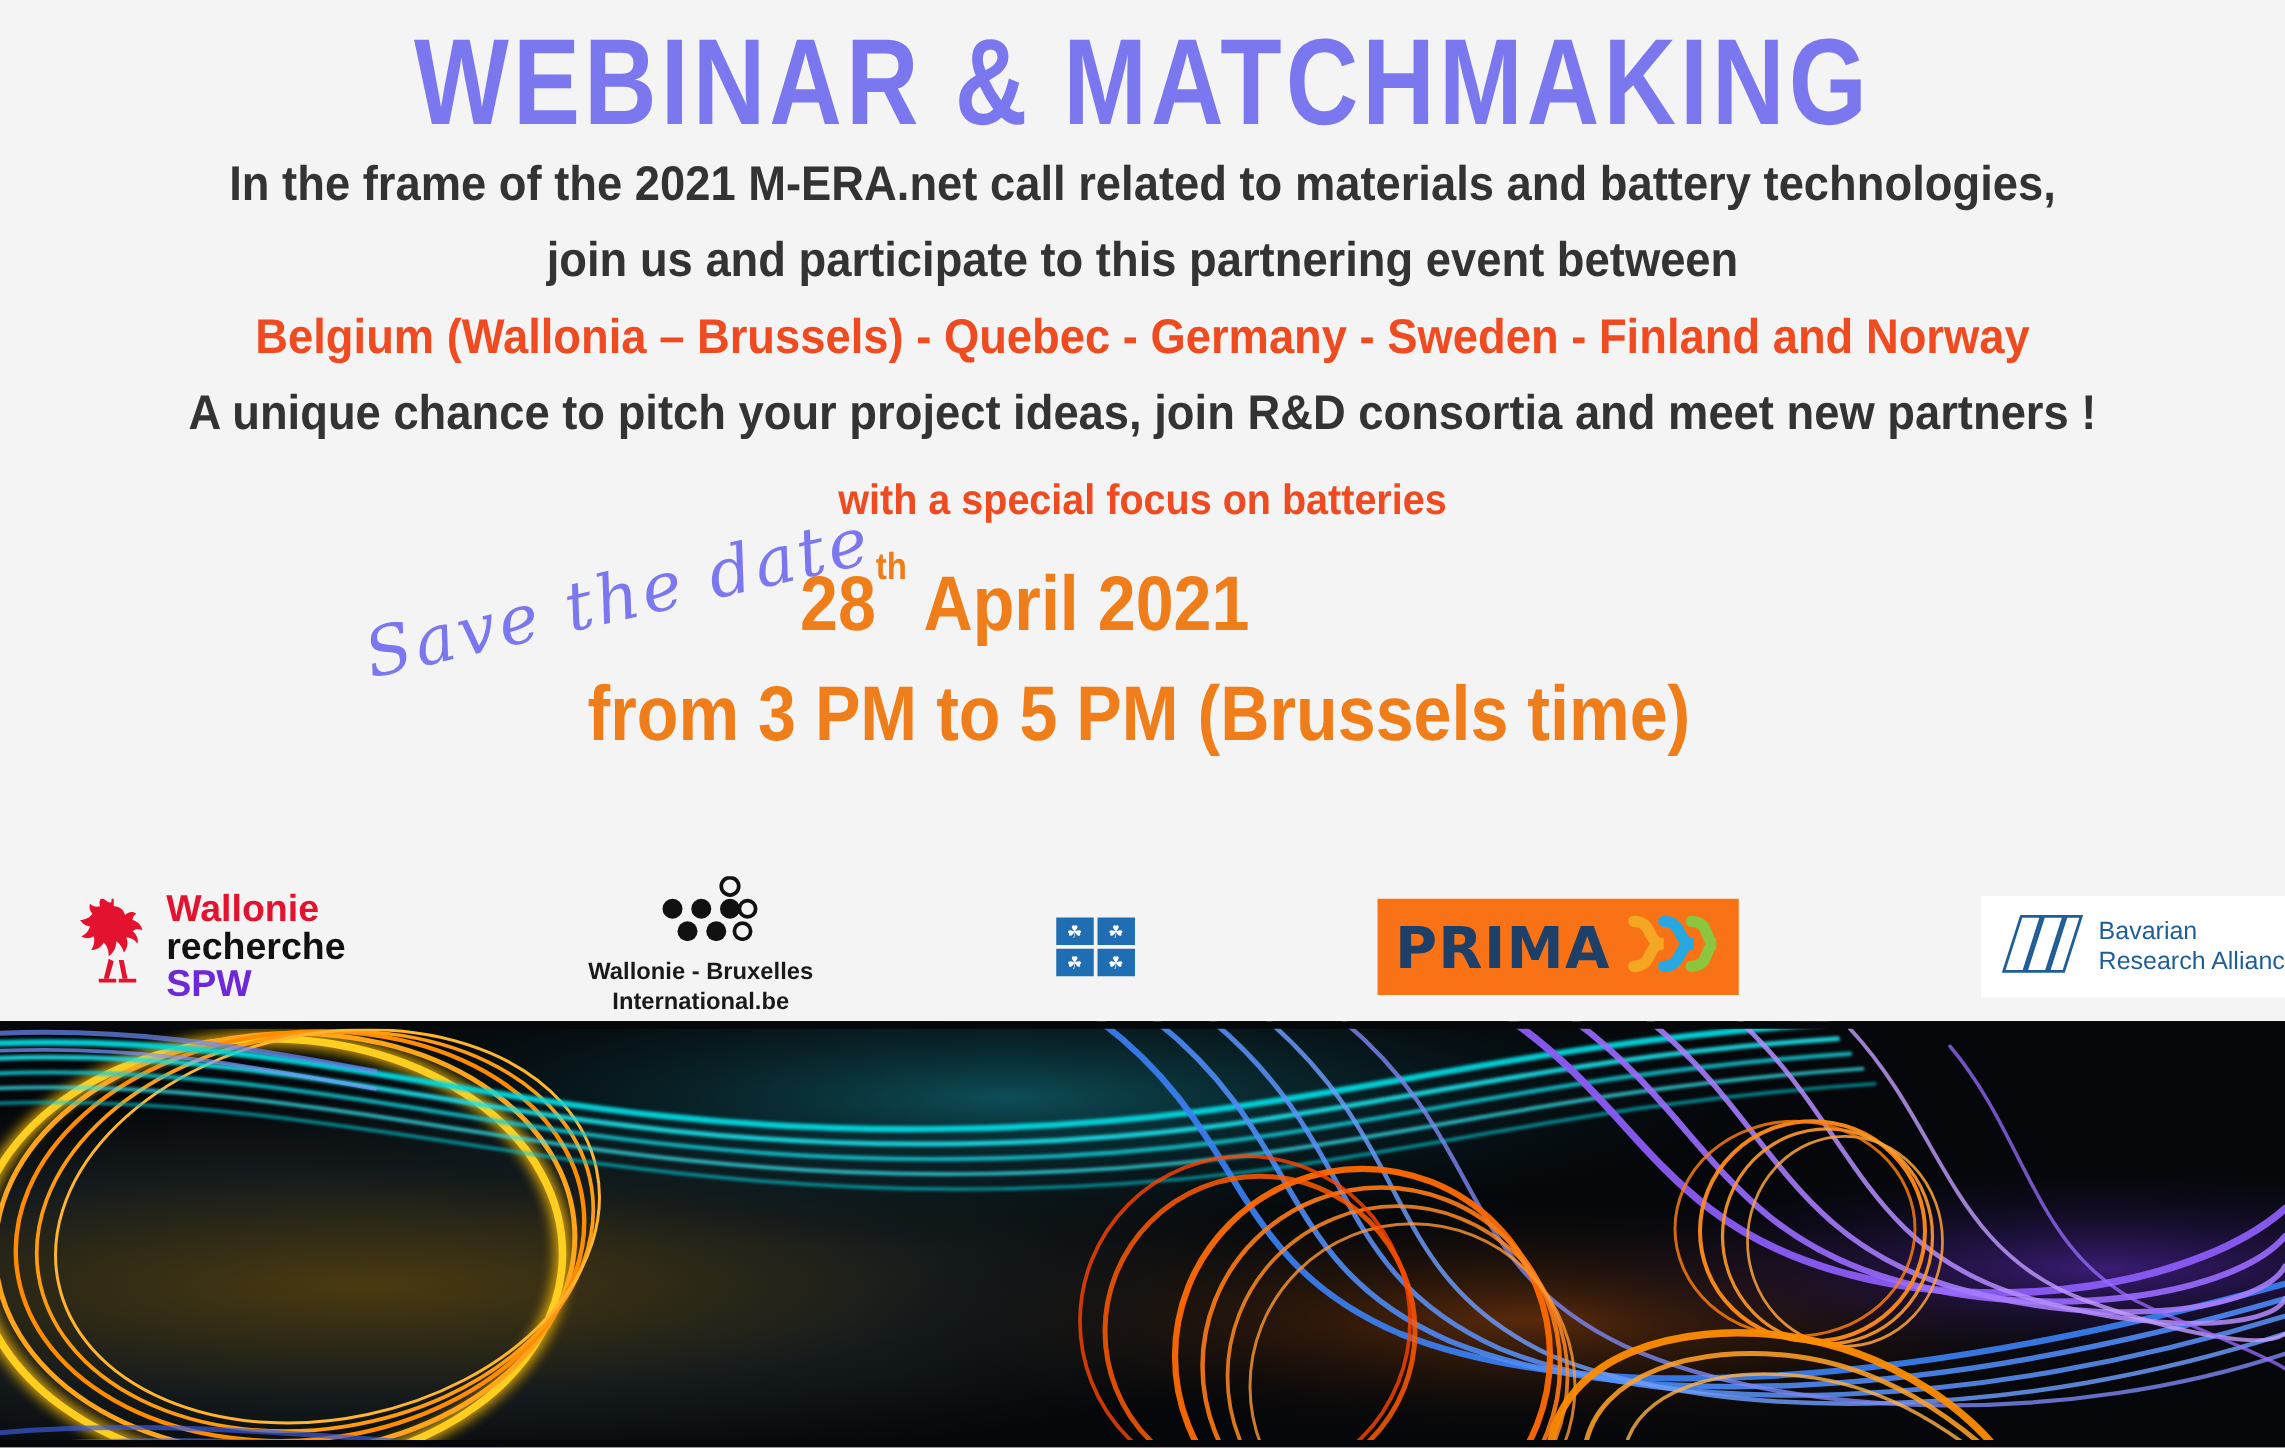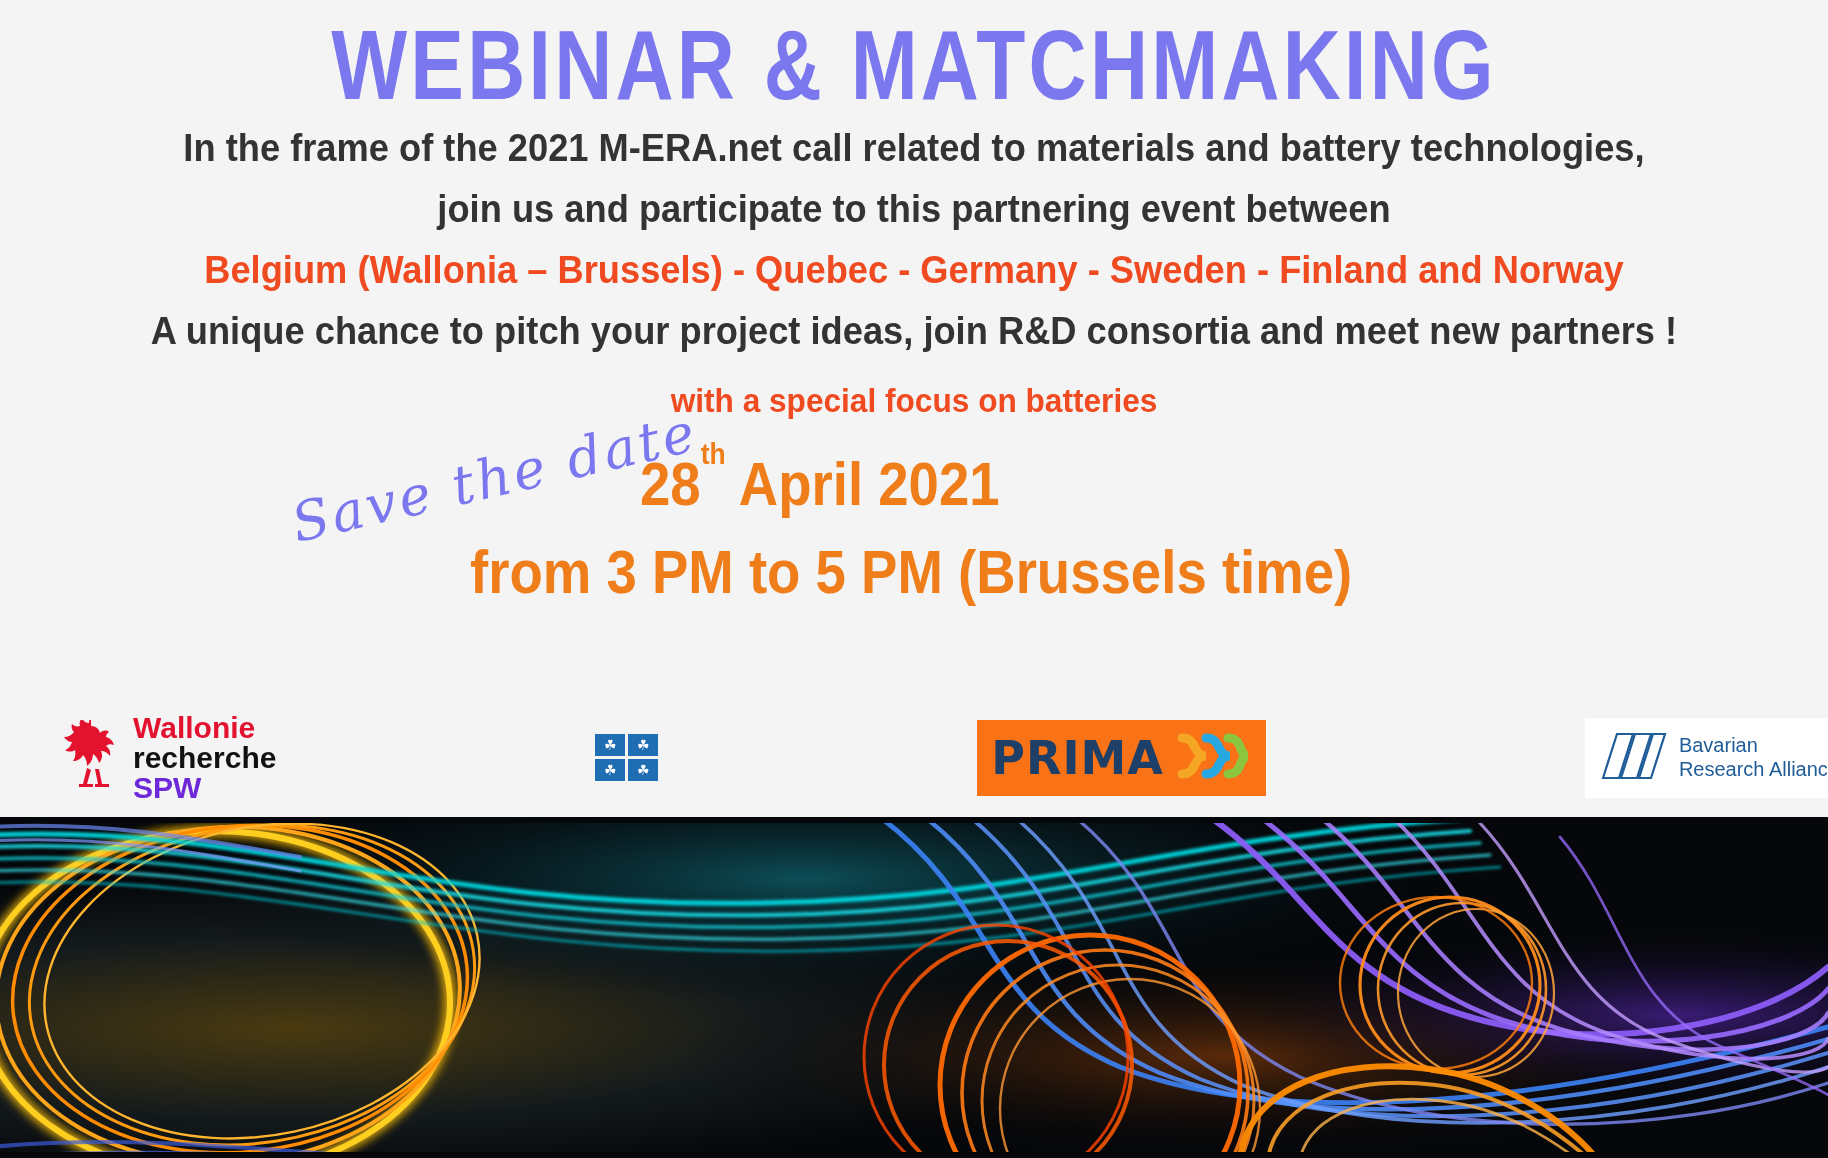--- a/index.html
+++ b/index.html
@@ -173,20 +173,38 @@
         </svg>
       </span>
       <span class="txt">
         <div class="t1">Wallonie</div>
         <div class="t2">recherche</div>
         <div class="t3">SPW</div>
       </span>
     </div>
 
 
+    <div class="logo l-wbi">
+      <span class="dots">
+        <svg width="92" height="52" viewBox="0 0 92 52" aria-hidden="true">
+          <g fill="#111">
+            <circle cx="69" cy="8" r="7" fill="none" stroke="#111" stroke-width="3"></circle>
+            <circle cx="23" cy="26" r="8"></circle>
+              <circle cx="46" cy="26" r="8"></circle>
+              <circle cx="69" cy="26" r="8"></circle>
+            <circle cx="83" cy="26" r="6.5" fill="none" stroke="#111" stroke-width="3"></circle>
+            <circle cx="35" cy="44" r="8"></circle>
+              <circle cx="58" cy="44" r="8"></circle>
+            <circle cx="79" cy="44" r="6.5" fill="none" stroke="#111" stroke-width="3"></circle>
+          </g>
+        </svg>
+      </span>
+      <div class="cap">Wallonie - Bruxelles</div>
+      <div class="cap">International.be</div>
+    </div>
 
     <div class="logo l-qc">
       <span class="flag">
         <div>☘</div>
           <div>☘</div>
           <div>☘</div>
           <div>☘</div>
       </span>
     </div>
 

